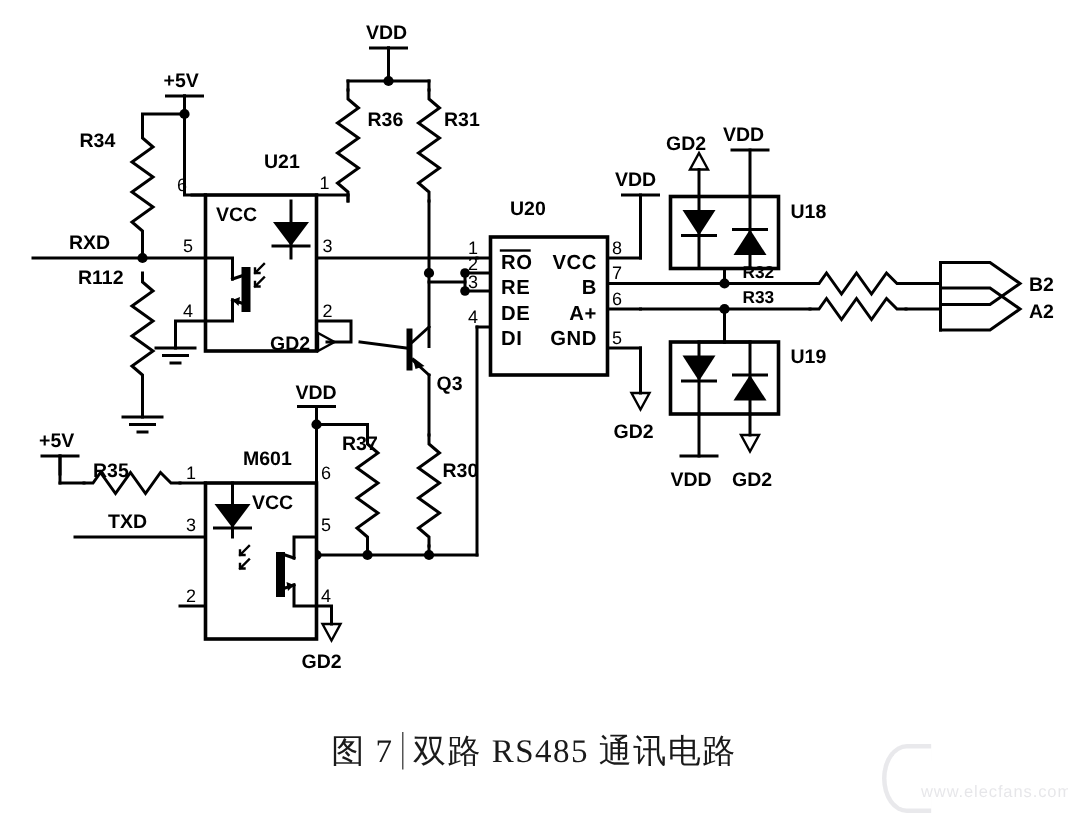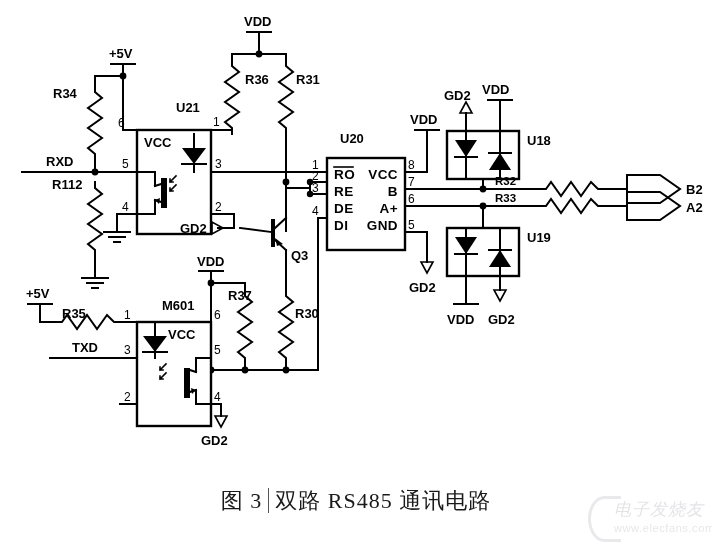--- a/index.html
+++ b/index.html
@@ -507,21 +507,20 @@
     <path class="wire" d="M627,192 L660,192 L680,206 L660,220 L627,220"></path>
   </g>
   <text class="lbl" x="686" y="194">B2</text>
   <text class="lbl" x="686" y="212">A2</text>
 
 </svg>
 </div>
 
 <div class="caption-row">
   <span class="caption-text">
-    <span class="fignum">图 3</span><span>双路 RS485 通讯电路</span>
+    <span class="fignum">图 7</span><span>双路 RS485 通讯电路</span>
   </span>
 </div>
 
 <div class="watermark">
   <div class="wm-mark"></div>
-  <div class="wm-cn">电子发烧友</div>
   <div class="wm-url">www.elecfans.com</div>
 </div>
 
 </body></html>

